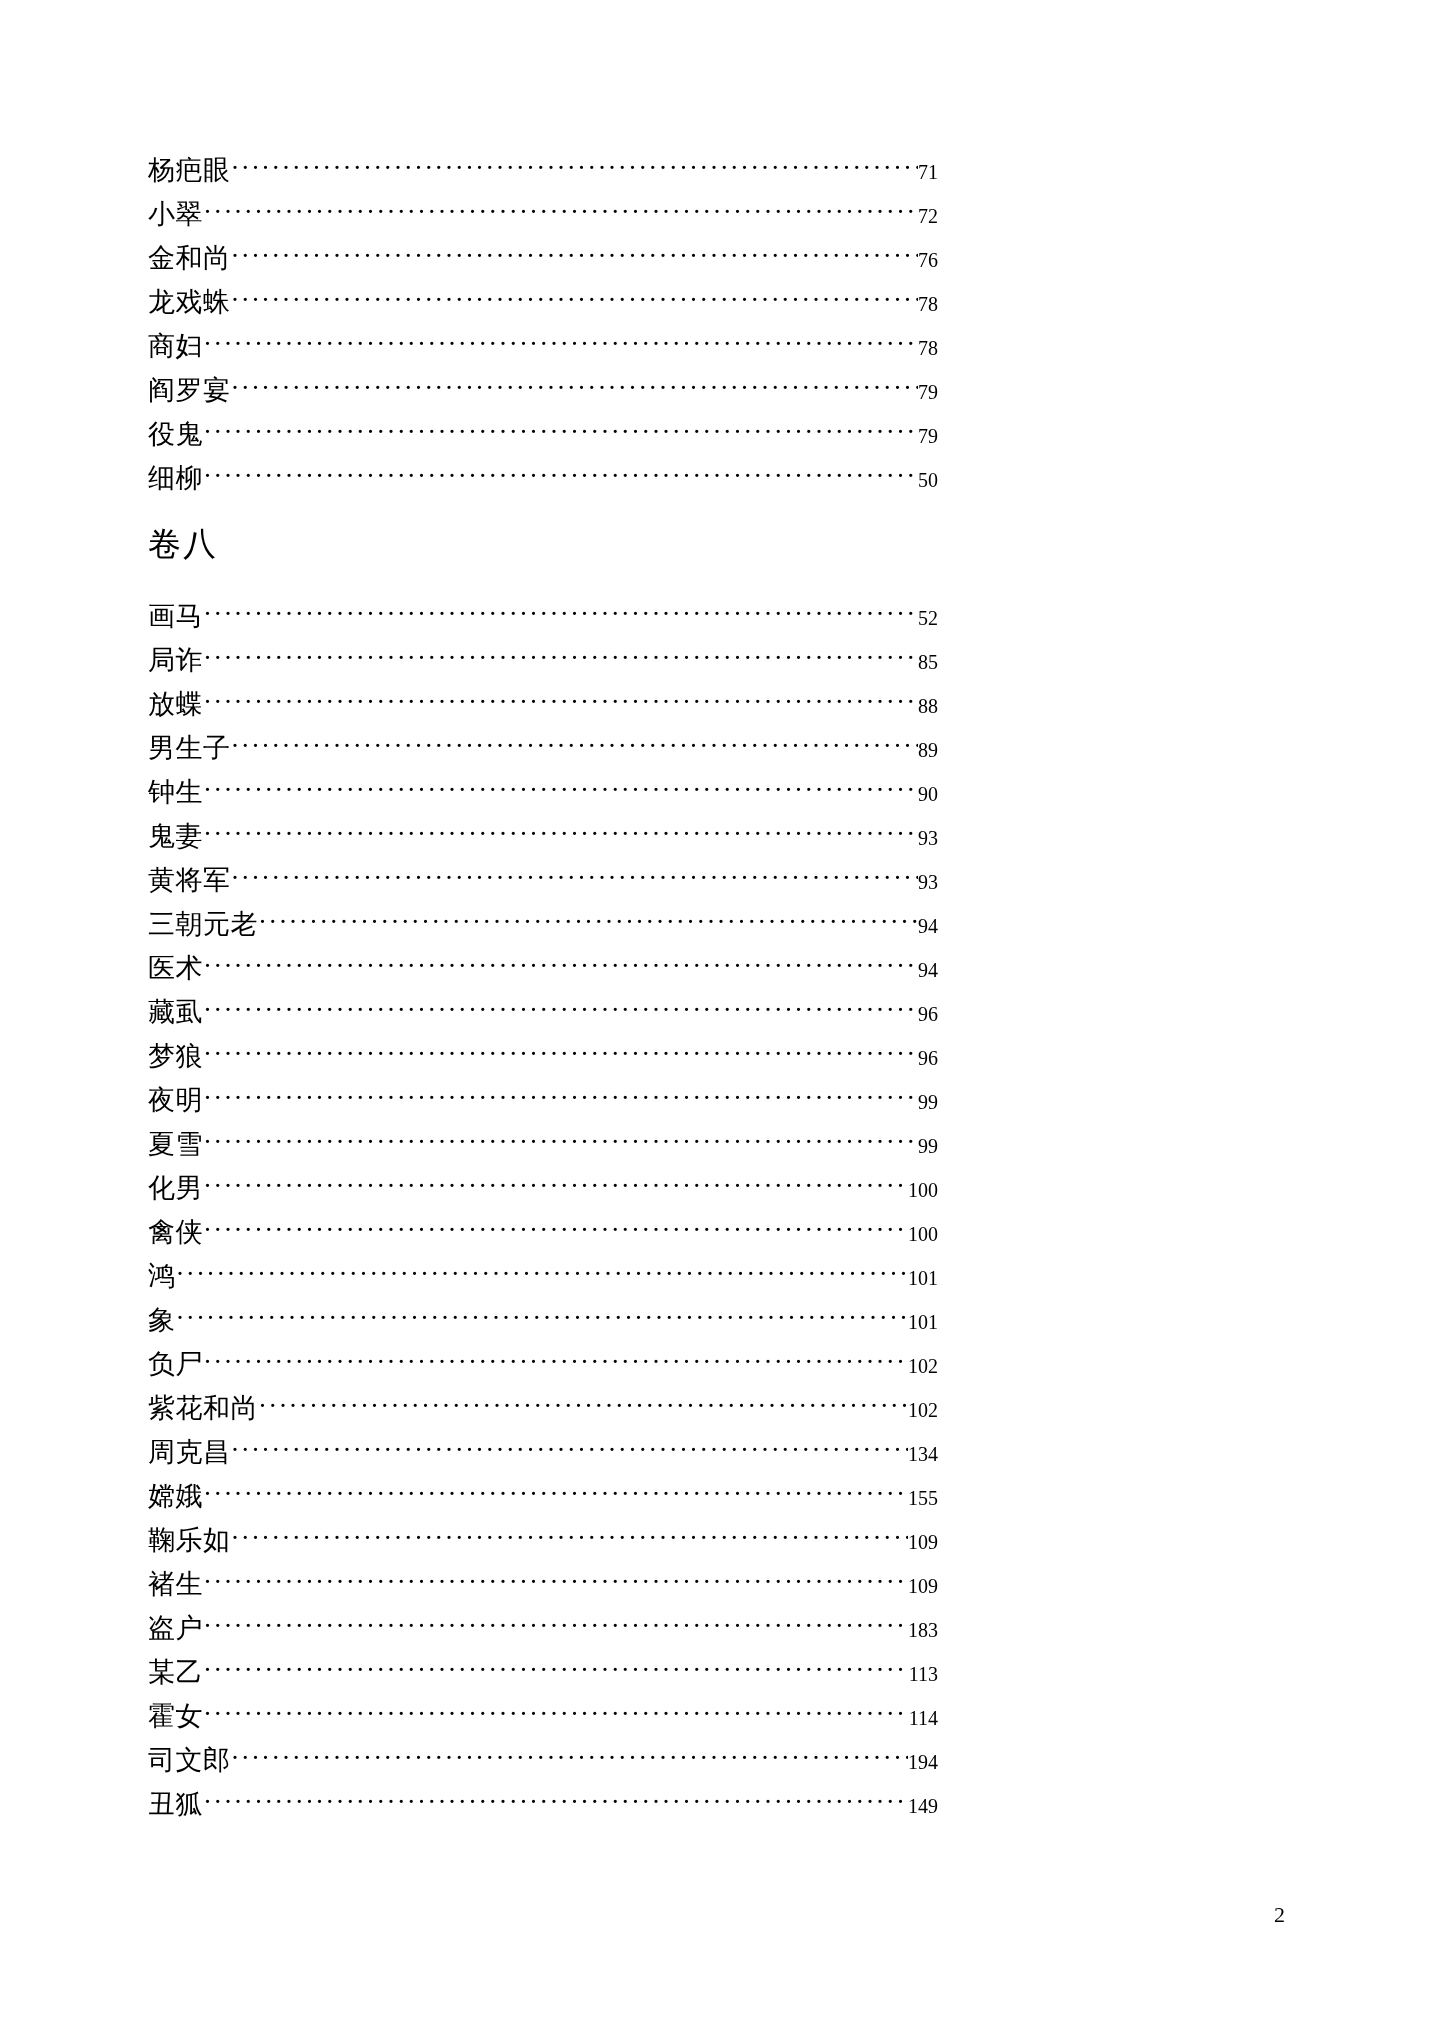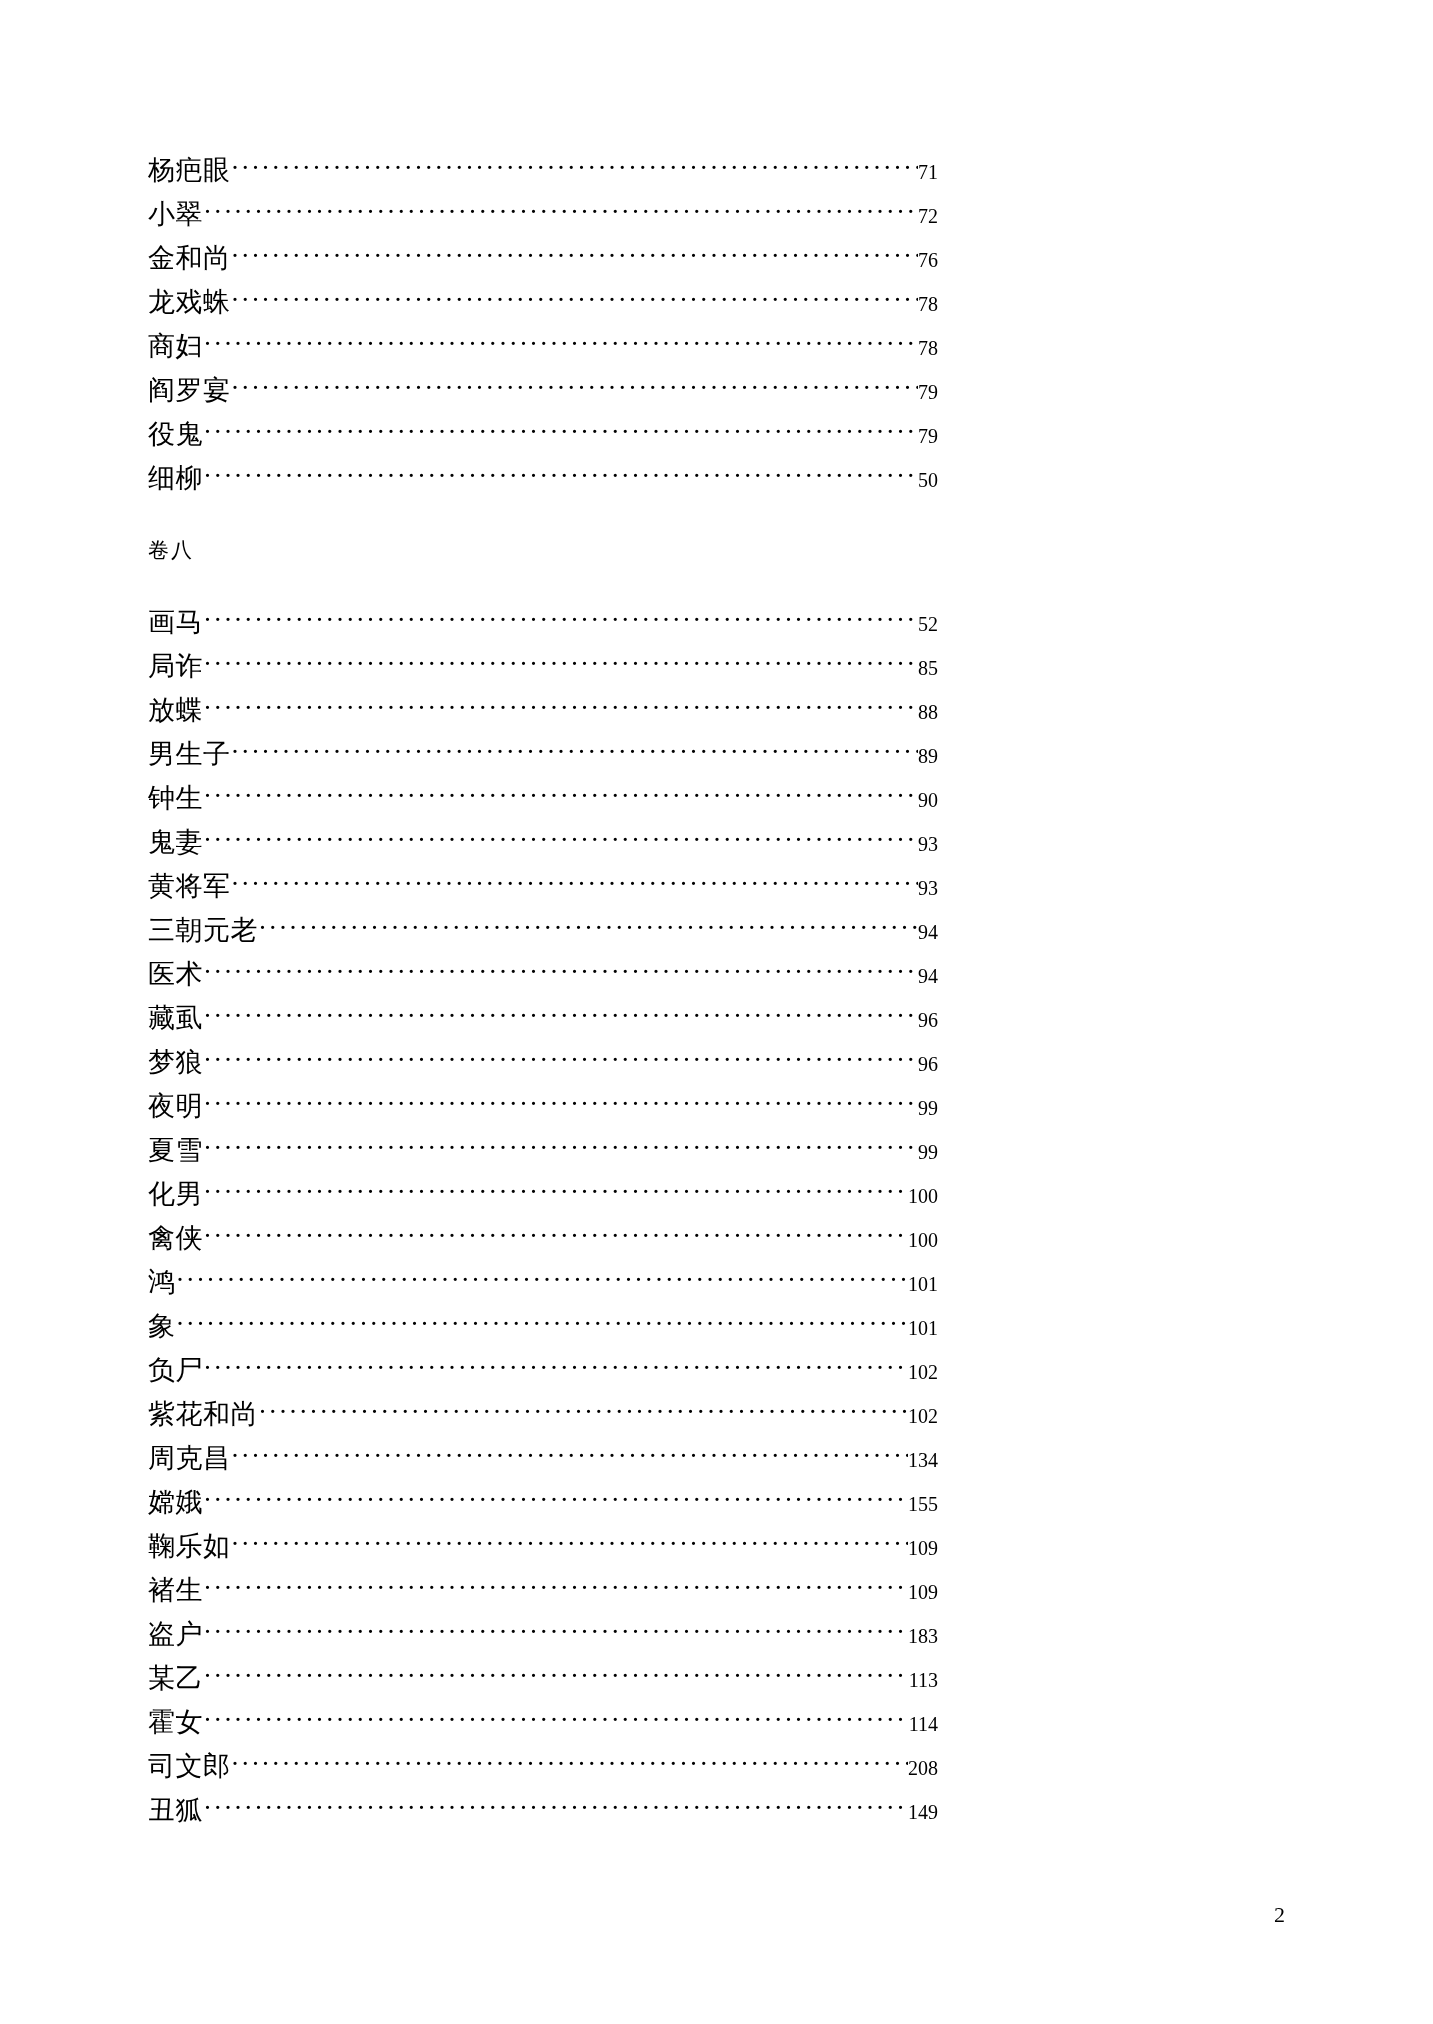--- a/index.html
+++ b/index.html
@@ -47,24 +47,24 @@
     color: #000;
     position: relative;
     top: -2px;
   }
   .toc-page {
     flex: 0 0 auto;
     text-align: right;
     font-size: 20px;
   }
   .section-heading {
-    font-size: 21px;
+    font-size: 33px;
     line-height: 44px;
     height: 44px;
-    margin-top: 28px;
+    margin-top: 22px;
     margin-bottom: 28px;
     letter-spacing: 2px;
   }
   .page-number {
     position: absolute;
     right: 148px;
     bottom: 96px;
     font-size: 22px;
     text-align: right;
   }
@@ -241,21 +241,21 @@
         <span class="toc-page">113</span>
       </div>
       <div class="toc-entry">
         <span class="toc-title">霍女</span>
         <span class="toc-dots">··························································································</span>
         <span class="toc-page">114</span>
       </div>
       <div class="toc-entry">
         <span class="toc-title">司文郎</span>
         <span class="toc-dots">··························································································</span>
-        <span class="toc-page">208</span>
+        <span class="toc-page">194</span>
       </div>
       <div class="toc-entry">
         <span class="toc-title">丑狐</span>
         <span class="toc-dots">··························································································</span>
         <span class="toc-page">149</span>
       </div>
     </div>
   <div class="page-number">2</div>
 </div>
 

